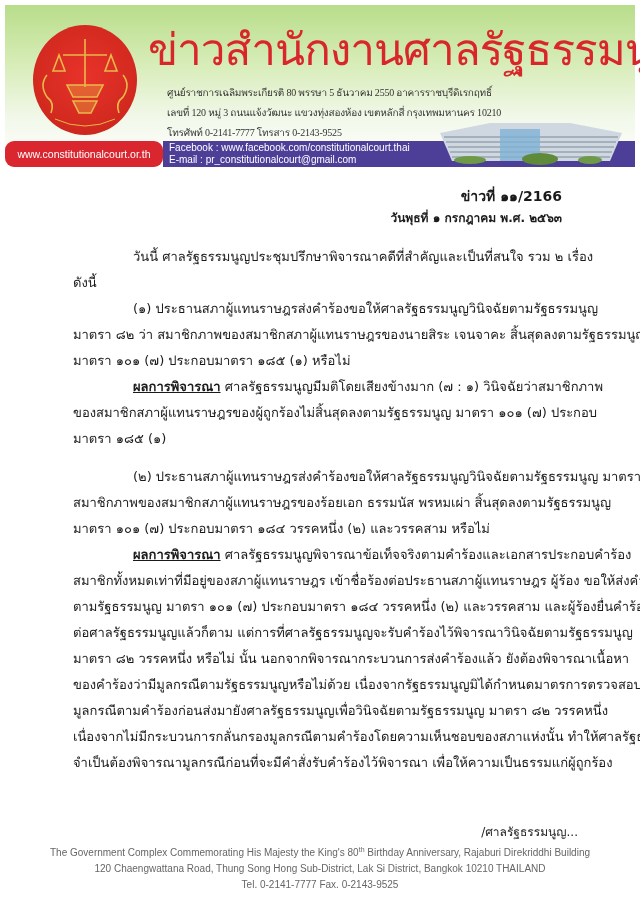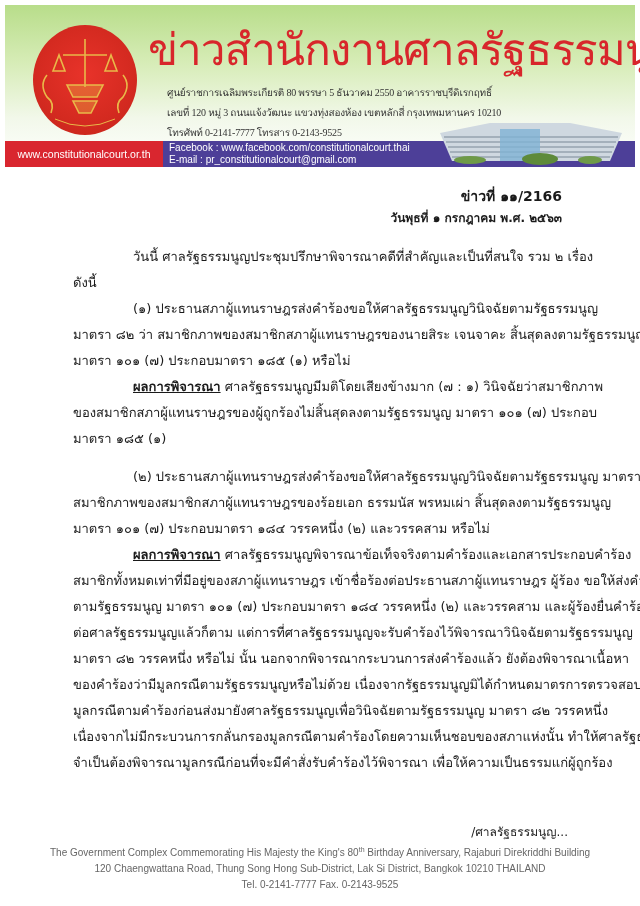--- a/index.html
+++ b/index.html
@@ -20,34 +20,34 @@
     position: absolute; left: 143px; top: 20px; font-size: 44px; line-height: 50px;
     color: #d8262b; font-family: "DejaVu Sans", sans-serif; letter-spacing: -1px;
     font-weight: normal; white-space: nowrap;
   }
   .addr { position: absolute; left: 162px; font-size: 10px; color: #333; white-space: nowrap; font-family: Liberation Serif, serif; letter-spacing: -0.2px; }
   .addr.l1 { top: 80px; } .addr.l2 { top: 100px; } .addr.l3 { top: 120px; }
   .contact-bar {
     position: absolute; left: 5px; top: 141px; width: 630px; height: 26px;
   }
   .web { position: absolute; left: 0; top: 0; width: 158px; height: 26px; background: #d9262f; color: #fff;
-    font-size: 10.5px; line-height: 26px; text-align: center; white-space: nowrap; font-family: "Liberation Sans", sans-serif; }
+    font-size: 10.5px; line-height: 26px; text-align: center; white-space: nowrap; font-family: "Liberation Sans", sans-serif; border-radius: 9px; }
   .social { position: absolute; left: 158px; top: 0; width: 472px; height: 26px; background: #4d3f98; color: #fff;
     font-size: 10px; line-height: 12px; padding: 1px 16px 0 6px; box-sizing: border-box; font-family: "Liberation Sans", sans-serif; white-space: nowrap; }
   .building { position: absolute; left: 430px; top: 115px; width: 200px; height: 50px; }
   .news-no { position: absolute; right: 78px; top: 185px; font-size: 14px; font-weight: bold; white-space: nowrap; }
   .news-date { position: absolute; right: 78px; top: 208px; font-size: 12px; font-weight: bold; white-space: nowrap; }
   .body { position: absolute; left: 73px; top: 244px; width: 497px; font-size: 13px; line-height: 26px; font-family: "DejaVu Sans", sans-serif; }
   .p { margin: 0; text-align: justify; text-align-last: left; }
   .ln { display: block; white-space: nowrap; text-align: justify; text-align-last: justify; }
   .ln.last { text-align-last: left; }
   .ind { padding-left: 60px; }
   .gap { height: 12px; }
   .u { text-decoration: underline; font-weight: bold; margin-top: 45px; }
-  .cont { position: absolute; right: 72px; top: 822px; font-size: 12px; white-space: nowrap; }
+  .cont { position: absolute; right: 62px; top: 822px; font-size: 12px; white-space: nowrap; }
   .footer { position: absolute; left: 0; width: 640px; text-align: center; font-size: 10px; color: #666; font-family: "Liberation Sans", sans-serif; white-space: nowrap; }
   .footer.f1 { top: 846px; } .footer.f2 { top: 863px; } .footer.f3 { top: 879px; }
   sup { font-size: 7px; }
 </style>
 </head>
 <body>
 
 <div class="header">
   <div class="logo">
     <svg width="104" height="110" viewBox="0 0 104 110">

